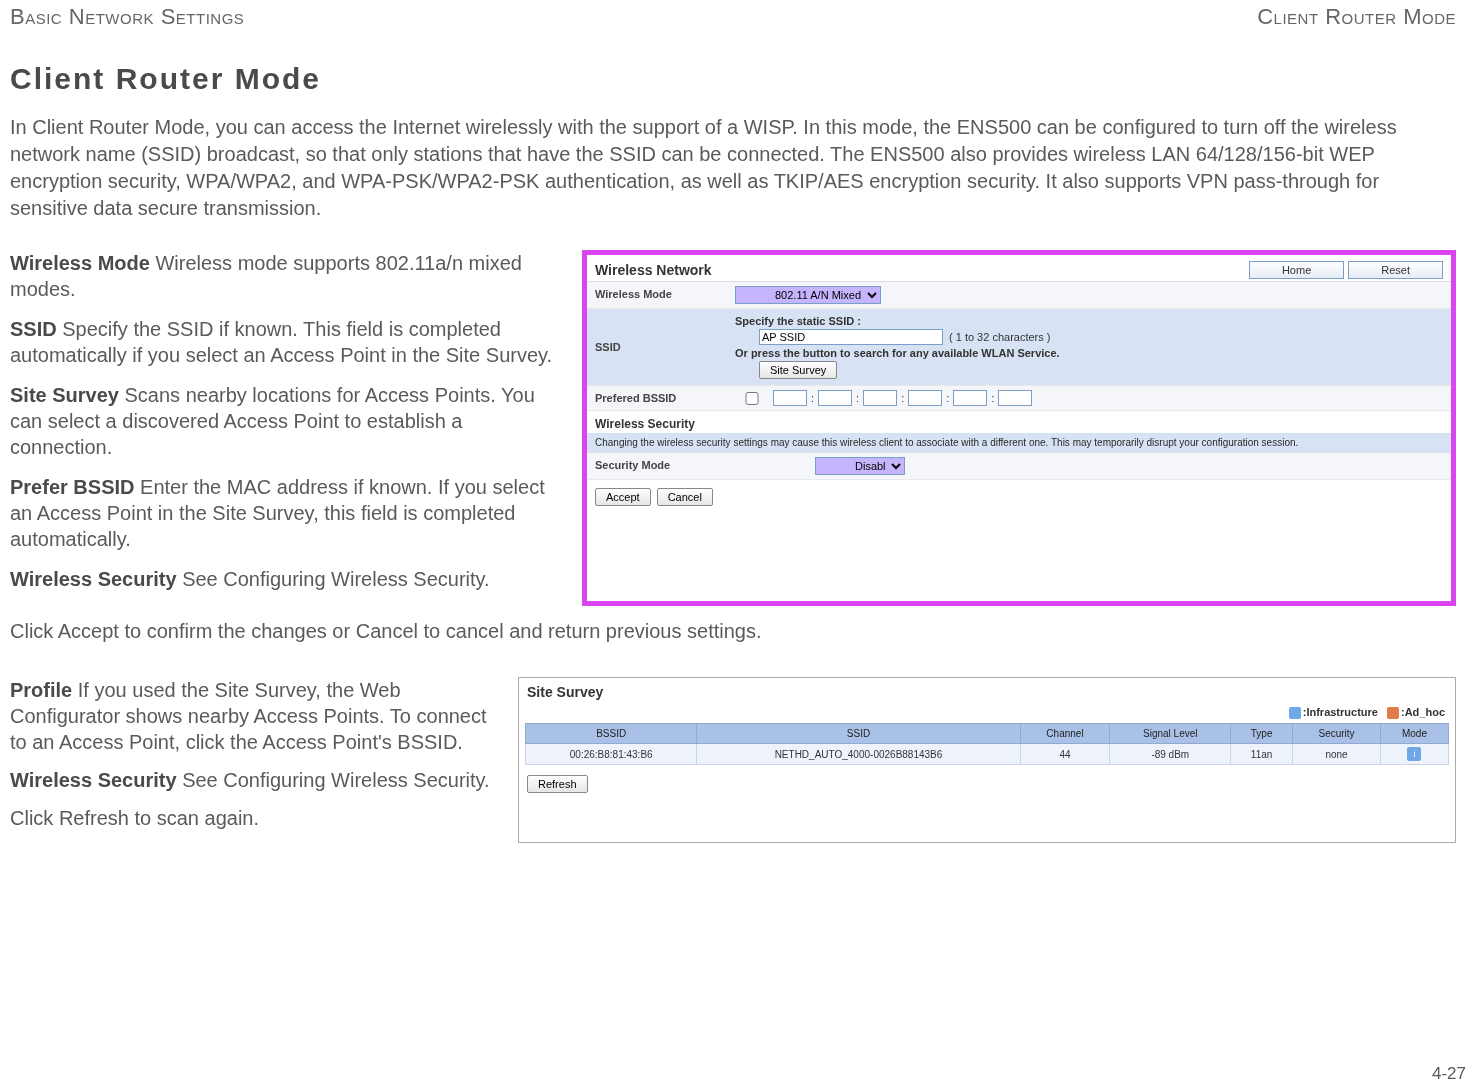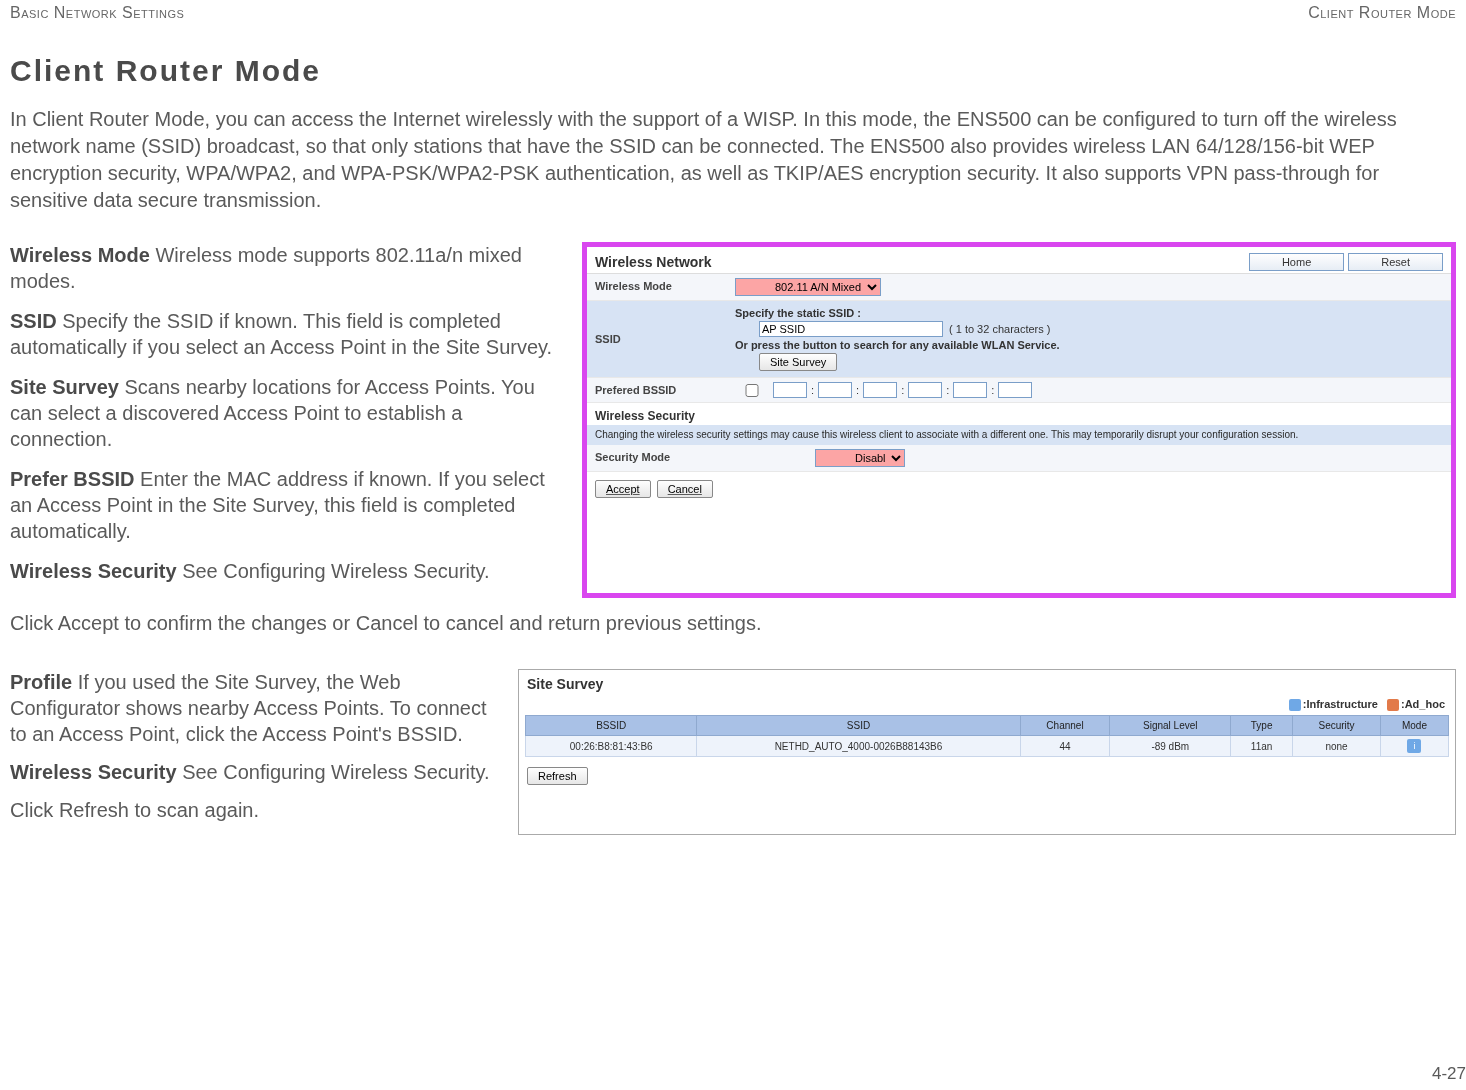--- a/index.html
+++ b/index.html
@@ -9,21 +9,21 @@
     height: 1090px;
     background: #fff;
     color: #5a5a5a;
     position: relative;
     padding: 0 10px;
   }
   .top-header {
     display: flex;
     justify-content: space-between;
     font-variant: small-caps;
-    font-size: 16px;
+    font-size: 22px;
     letter-spacing: 0.5px;
     color: #666;
     padding: 4px 0 10px 0;
   }
   h1.section-title {
     font-size: 30px;
     font-weight: bold;
     letter-spacing: 2px;
     color: #4a4a4a;
     margin: 22px 0 18px 0;
@@ -91,42 +91,41 @@
     padding: 4px 8px;
     color: #333;
     font-size: 11px;
   }
   select.sm, input.sm {
     font-size: 11px;
     border: 1px solid #7a9ec8;
     background: #fff;
     padding: 1px 2px;
   }
-  select.sm { background: #fca5a5; padding-left: 35px; }
+  select.sm { background: #c4b5fd; padding-left: 35px; }
   .ssid-block .line { margin: 2px 0; display:flex; align-items:center; gap:6px; flex-wrap:wrap; }
   .bssid-cells { display: flex; align-items: center; gap: 4px; }
   .bssid-cells input { width: 34px; text-align:center; }
   .subhead {
     font-weight: bold;
     padding: 6px 8px 2px 8px;
     color: #333;
     font-size: 12px;
   }
   .warning-bar {
     background: #d7e3f4;
     color: #2a2a2a;
     font-size: 10px;
     padding: 4px 8px;
     line-height: 1.2;
   }
   .panel-footer {
     padding: 8px;
     display: flex;
     gap: 6px;
-    text-decoration: underline;
   }
   .fbtn {
     border: 1px solid #888;
     background: linear-gradient(#fefefe,#e6e6e6);
     padding: 2px 10px;
     font-size: 11px;
     cursor: pointer;
     border-radius: 2px;
   }
   .accept-line {

